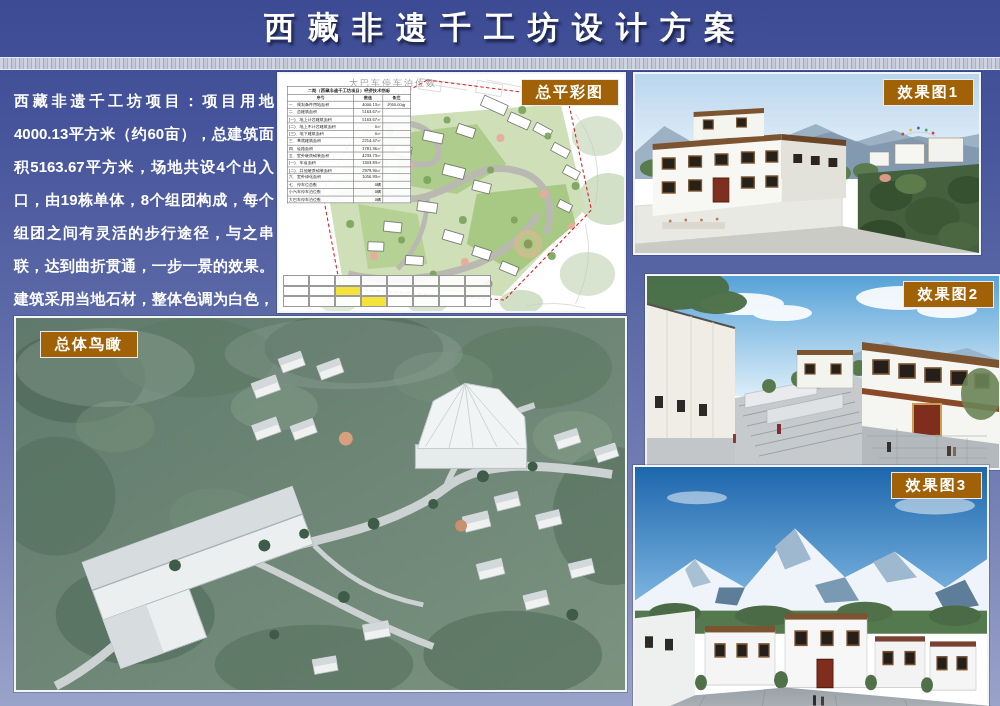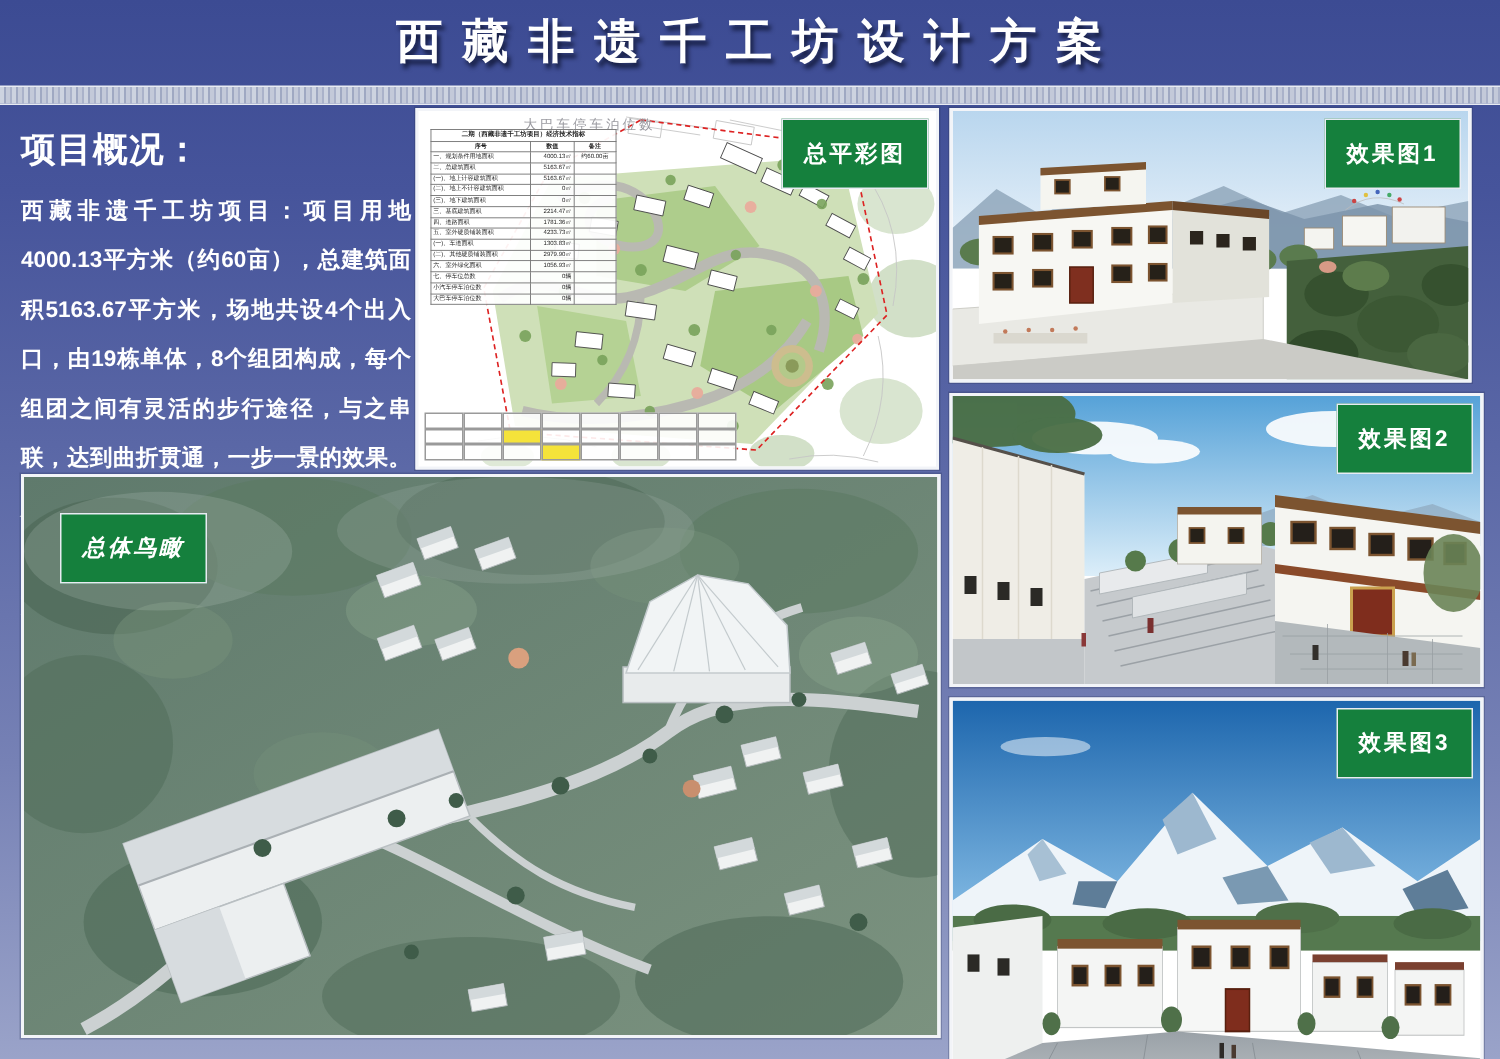--- a/index.html
+++ b/index.html
@@ -18,23 +18,23 @@
   .overview p{margin:0;font-size:15px;font-weight:700;line-height:2.2;text-align:justify;}
   .panel{position:absolute;box-sizing:border-box;border:2px solid #f2f4f8;background:#fff;
     box-shadow:0 0 0 1px rgba(40,50,90,.28);}
   .panel .art{position:absolute;inset:0;overflow:hidden;}
   .panel svg{display:block;width:100%;height:100%;}
   #siteplan{left:277px;top:72px;width:349px;height:241px;}
   #render1{left:633px;top:72px;width:348px;height:183px;text-decoration:underline;}
   #render2{left:633px;top:262px;width:356px;height:196px;}
   #render3{left:633px;top:465px;width:356px;height:290px;}
   #aerial{left:14px;top:316px;width:613px;height:376px;}
-  .tag{position:absolute;top:5px;right:5px;background:#15803d;color:#fff;font-size:15px;font-weight:700;
-    padding:13px 14px;letter-spacing:2px;border:1px solid #e8ebf3;white-space:nowrap;}
-  .tag.left{left:24px;right:auto;top:24px;font-style:italic;}
+  .tag{position:absolute;top:5px;right:5px;background:#a16207;color:#fff;font-size:15px;font-weight:700;
+    padding:3px 14px;letter-spacing:2px;border:1px solid #e8ebf3;white-space:nowrap;}
+  .tag.left{left:24px;right:auto;top:13px;}
   .plan-title{position:absolute;top:3px;left:70px;color:#9a9aa0;font-size:9px;letter-spacing:2px;white-space:nowrap;}
   .econ-wrap{position:absolute;top:12px;left:8px;width:200px;transform:scale(.62);transform-origin:top left;}
   .econ-wrap table{border-collapse:collapse;width:200px;background:rgba(255,255,255,.94);}
   .econ-wrap th,.econ-wrap td{border:.5px solid #777;font-size:6.5px;font-weight:400;color:#222;
     padding:0 2px;line-height:1.65;text-align:left;}
   .econ-wrap thead tr:first-child th{font-size:7px;font-weight:700;text-align:center;}
   .econ-wrap thead tr:nth-child(2) th{text-align:center;font-weight:700;}
   .econ-wrap td:nth-child(2){text-align:right;}
   .econ-wrap td:nth-child(3){text-align:center;}
   .mini-grid{position:absolute;left:4px;bottom:4px;width:208px;height:32px;display:grid;
@@ -46,21 +46,20 @@
 <body>
 
 <div class="poster">
 
   <header class="titlebar">
     <h1>西藏非遗千工坊设计方案</h1>
   </header>
   <div class="ornament"></div>
 
   <section class="overview">
-    <h2>项目概况：</h2>
     <p>西藏非遗千工坊项目：项目用地4000.13平方米（约60亩），总建筑面积5163.67平方米，场地共设4个出入口，由19栋单体，8个组团构成，每个组团之间有灵活的步行途径，与之串联，达到曲折贯通，一步一景的效果。建筑采用当地石材，整体色调为白色，门窗样式为藏式传统样式，有着浓厚的藏式风味，符合片区的整体风貌。</p>
   </section>
 
   <figure class="panel" id="siteplan" style="margin:0;">
     <div class="art">
       <svg viewBox="0 0 349 237" preserveAspectRatio="none">
         <rect x="0" y="0" width="349" height="237" fill="#ffffff"></rect>
 
         <g opacity="0.75">
           <ellipse cx="322" cy="62" rx="26" ry="20" fill="#ccdcc0"></ellipse>
@@ -359,21 +358,21 @@
           <circle cx="36" cy="147" r="1.5"></circle>
             <circle cx="52" cy="146" r="1.5"></circle>
             <circle cx="68" cy="146" r="1.5"></circle>
             <circle cx="84" cy="145" r="1.5"></circle>
         </g>
       </svg>
     </div>
     <figcaption class="tag">效果图1</figcaption>
   </figure>
 
-  <figure class="panel" id="render2" style="margin:0;">
+  <figure class="panel" id="render2" style="margin:12px;">
     <div class="art">
       <svg viewBox="0 0 352 192" preserveAspectRatio="none">
         <defs>
           <linearGradient id="sky2" x1="0" y1="0" x2="0" y2="1">
             <stop offset="0" stop-color="#56a2d8"></stop>
               <stop offset="1" stop-color="#dcEEf9"></stop>
           </linearGradient>
         </defs>
         <rect width="352" height="120" fill="url(#sky2)"></rect>
         <g fill="#ffffff" opacity="0.9">

